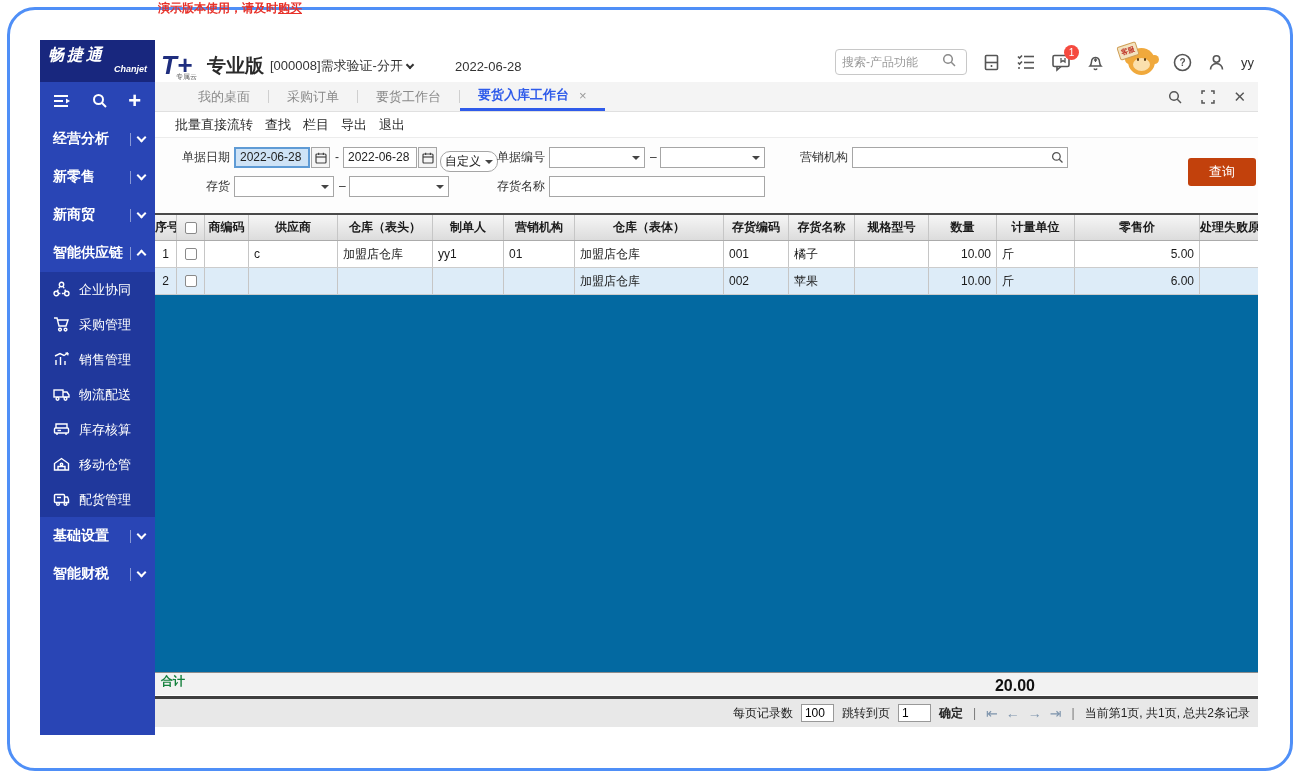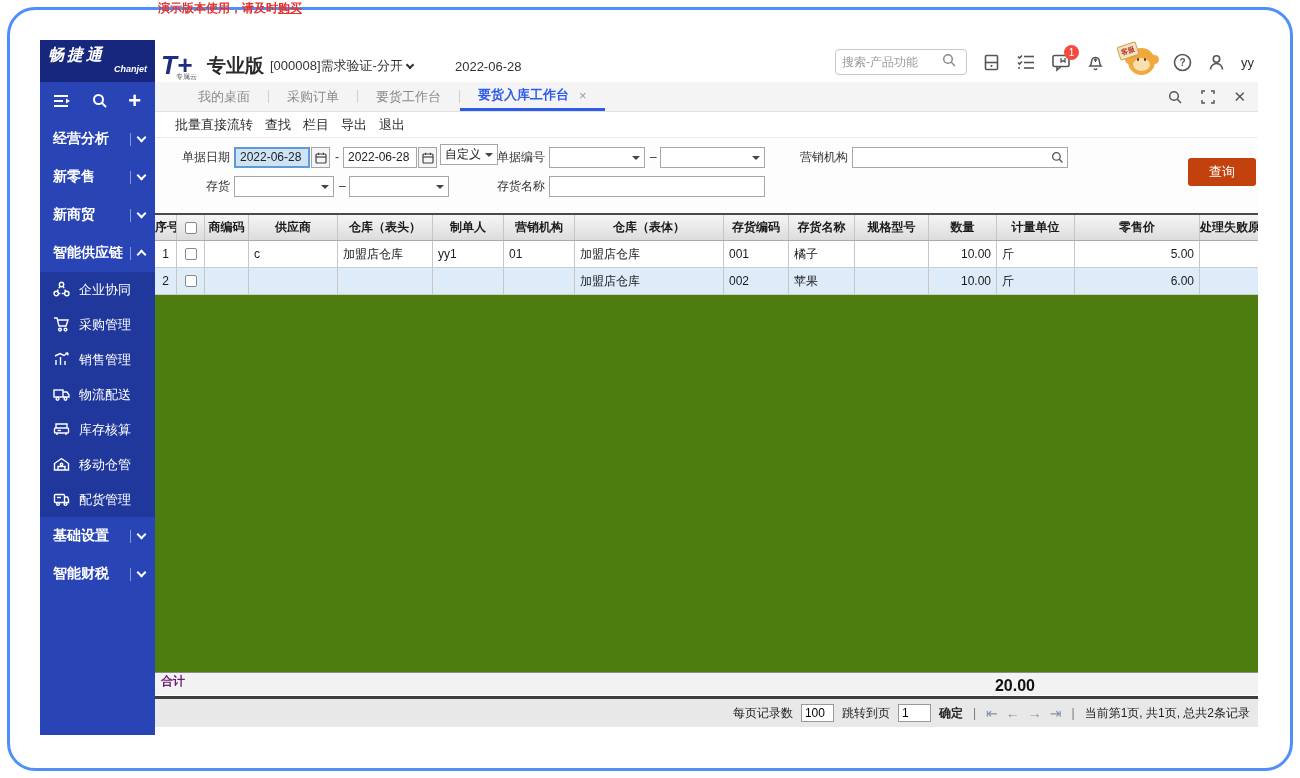--- a/index.html
+++ b/index.html
@@ -95,41 +95,41 @@
   .selectbox .scaret { position:absolute; right:4px; top:8px; width:0; height:0;
     border:4px solid transparent; border-top-color:#444; }
   .search-input-wrap { position:absolute; }
   .search-input-wrap input { width:100%; height:21px; border:1px solid #a6a6a6; font-size:12px;
     padding:0 22px 0 4px; outline:0; font-family:inherit; }
   .search-input-wrap svg { position:absolute; right:4px; top:4px; }
   .query-btn { position:absolute; left:1033px; top:7px; width:68px; height:28px; background:#c2410c;
     color:#fff; font-size:13px; border:0; border-radius:3px; cursor:pointer; font-family:inherit;margin-top:13px; }
 
   
-  .grid { position:absolute; left:155px; top:213px; width:1103px; height:459px; background:#4d7c0f;
+  .grid { position:absolute; left:155px; top:213px; width:1103px; height:459px; background:#0369a1;
     border-top:2px solid #4a4a4a; overflow:hidden; }
   .thead { display:flex; height:26px; background:linear-gradient(#f6f6f6,#dcdcdc);
     border-bottom:1px solid #ababab; }
   .thead .cell { font-size:12px; font-weight:bold; color:#1a1a1a; text-align:center; line-height:25px; }
   .cell { border-right:1px solid #c6c6c6; overflow:hidden; white-space:nowrap; flex:0 0 auto; }
   .trow { display:flex; height:27px; background:#fff; border-bottom:1px solid #ccc; }
   .trow.alt { background:#ddecf8; }
   .trow .cell { font-size:12px; color:#1a1a1a; line-height:26px; padding:0 5px; }
   .c0{width:22px;} .c1{width:28px;} .c2{width:44px;} .c3{width:89px;} .c4{width:95px;}
   .c5{width:71px;} .c6{width:71px;} .c7{width:149px;} .c8{width:65px;} .c9{width:66px;}
   .c10{width:74px;} .c11{width:68px;} .c12{width:78px;} .c13{width:125px;} .c14{width:58px; border-right:0;}
   .trow .c0 { text-align:center; padding:0; }
   .trow .c11, .trow .c13 { text-align:right; }
   .cbwrap { display:flex; align-items:center; justify-content:center; padding:0 !important; }
   .cb { width:12px; height:12px; border:1px solid #8a8a8a; border-radius:2px; background:#fff; cursor:pointer; }
 
   
   .totalrow { position:absolute; left:155px; top:672px; width:1103px; height:23px; background:#f2f2f2;
     border-top:1px solid #8c8c8c; }
-  .totalrow .tlabel { position:absolute; left:6px; top:0; font-size:12px; font-weight:bold; color:#701a75; }
+  .totalrow .tlabel { position:absolute; left:6px; top:0; font-size:12px; font-weight:bold; color:#15803d; }
   .totalrow .tqty { position:absolute; left:800px; top:4px; width:80px; text-align:right;
     font-size:16px; font-weight:bold; color:#111; }
   .darkline { position:absolute; left:155px; top:696px; width:1103px; height:3px; background:#3f3f3f; }
   .pager { position:absolute; left:155px; top:699px; width:1103px; height:28px; background:#e8e8e8;
     display:flex; align-items:center; justify-content:flex-end; gap:8px; padding-right:8px;
     font-size:12px; color:#222; }
   .pager input { width:33px; height:18px; border:1px solid #999; font-size:12px; padding:0 3px;
     outline:0; font-family:inherit; }
   .pager .psep { color:#777; margin:0 2px; }
   .pager .okbtn { cursor:pointer; font-weight:bold; }
@@ -439,21 +439,21 @@
   <span class="calbtn" style="left:263px;top:9px;">
     <svg width="12" height="12" viewBox="0 0 12 12">
         <g fill="none" stroke="#444" stroke-width="1.2">
           <rect x="1" y="2" width="10" height="9" rx="1"></rect>
           <line x1="1" y1="5" x2="11" y2="5"></line>
           <line x1="3.6" y1="0.8" x2="3.6" y2="3"></line>
           <line x1="8.4" y1="0.8" x2="8.4" y2="3"></line>
         </g>
       </svg>
   </span>
-  <div class="fctrl selectbox" style="left:285px;top:6px;width:58px;">
+  <div class="fctrl selectbox" style="left:285px;top:13px;width:58px;border-radius:10px;">
     <span>自定义</span>
     <span class="scaret"></span>
   </div>
 
   <span class="flabel" style="left:322px;top:9px;width:68px;">单据编号</span>
   <div class="fctrl selectbox" style="left:394px;top:9px;width:96px;">
     <span class="scaret"></span>
   </div>
   <span class="dash" style="left:495px;top:9px;">–</span>
   <div class="fctrl selectbox" style="left:505px;top:9px;width:105px;">

